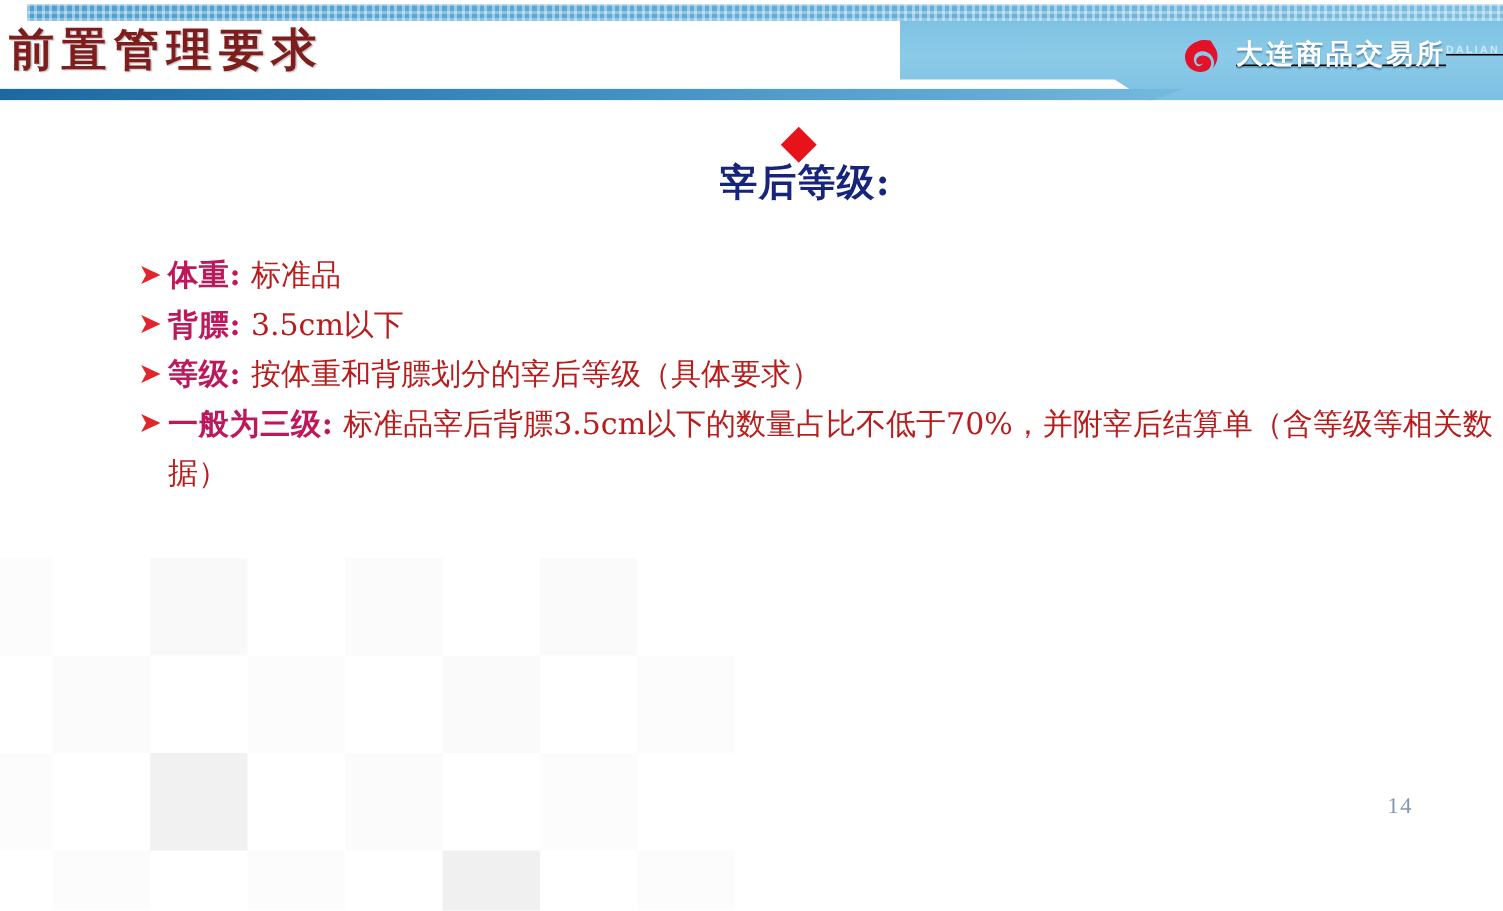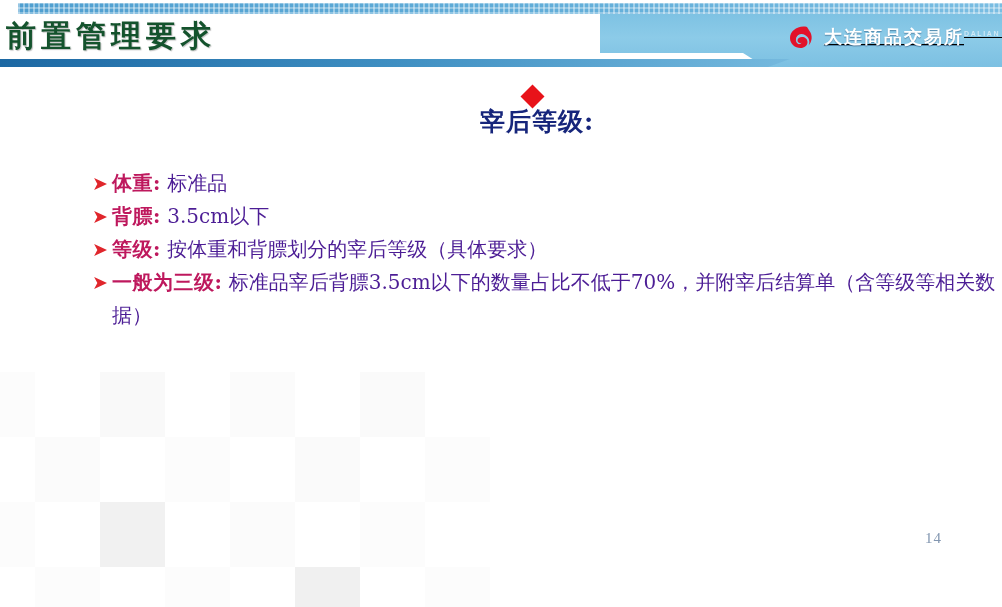--- a/index.html
+++ b/index.html
@@ -95,25 +95,25 @@
     top: 14px;
     width: 402px;
     height: 53px;
     background: linear-gradient(180deg, #7ec2e3 0%, #8ccbe8 45%, #7cc0e2 100%);
     clip-path: polygon(0 0, 402px 0, 402px 53px, 165px 53px, 143px 39px, 0 39px);
   }
   #header-title {
     position: absolute;
     left: 6px;
     top: 17px;
-    font-family: Liberation Sans, sans-serif;
+    font-family: Liberation Mono, monospace;
     font-weight: bold;
     font-size: 30px;
     letter-spacing: 5px;
-    color: #14532d;
+    color: #7f1d1d;
     text-shadow: 1px 1px 1px rgba(0,0,0,0.25);
     line-height: 38px;
     white-space: nowrap;
   }
 
   
   #logo-group {
     position: absolute;
     left: 786px;
     top: 22px;
@@ -198,21 +198,21 @@
     font-size: 19px;
     line-height: 33px;
   }
   .bullet-label {
     font-weight: bold;
     color: #be185d;
     letter-spacing: 0.5px;
   }
   .bullet-body {
     font-weight: normal;
-    color: #4c1d95;
+    color: #b91c1c;
     text-align: center;
   }
   #item-last {
     width: 888px;
   }
 
   
   #page-number {
     position: absolute;
     left: 925px;

